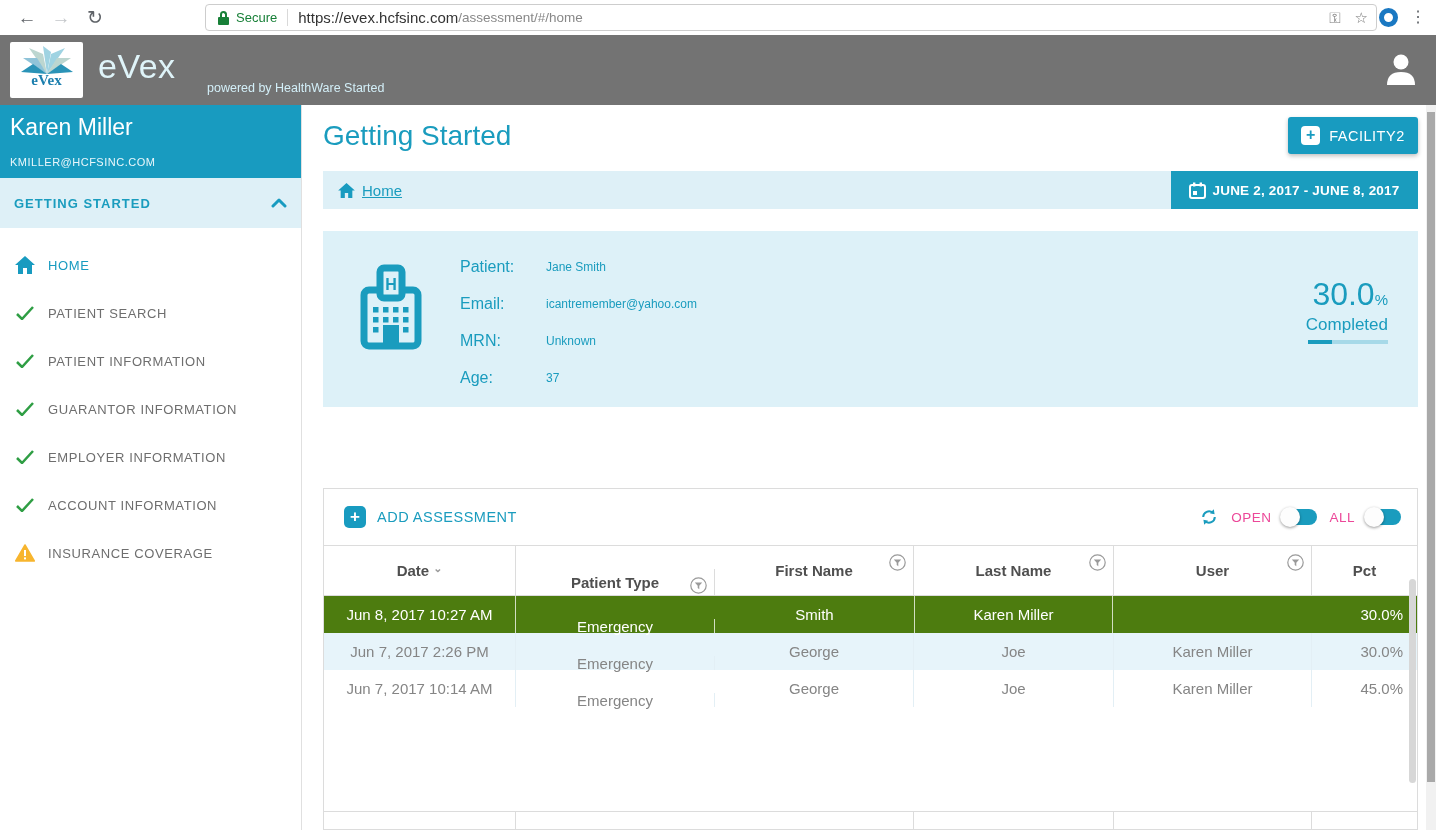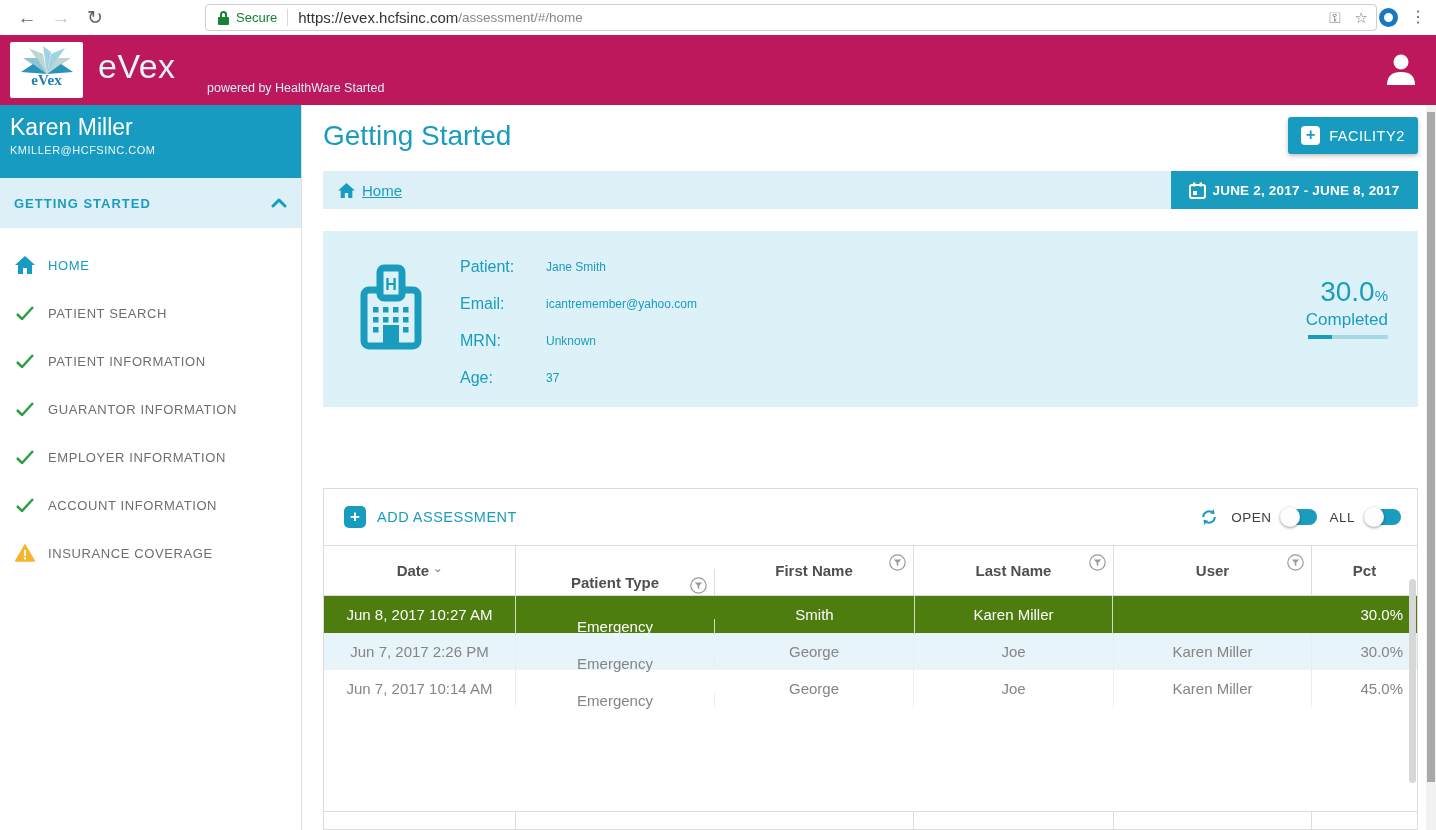--- a/index.html
+++ b/index.html
@@ -18,37 +18,37 @@
   .secure-label { color:#188038; font-size:13px; margin-right:10px; }
   .omni-sep { width:1px; height:17px; background:#d9d9d9; margin-right:10px; }
   .url-host { font-size:15px; color:#333; }
   .url-path { font-size:13.5px; color:#888; }
   .omni-right { margin-left:auto; display:flex; align-items:center; gap:14px; }
   .key-icon, .star-icon { color:#777; font-size:15px; cursor:pointer; }
   .ext-icon { position:absolute; right:38px; top:8px; width:19px; height:19px; border:5px solid #1a78c2; border-radius:50%; background:#fff; cursor:pointer; }
   .menu-dots { position:absolute; right:10px; top:6px; color:#5f6368; font-size:16px; letter-spacing:0; cursor:pointer; line-height:22px; }
 
   
-  .app-header { position:absolute; left:0; top:35px; width:1436px; height:70px; background:#be185d; }
+  .app-header { position:absolute; left:0; top:35px; width:1436px; height:70px; background:#737373; }
   .logo-box { position:absolute; left:10px; top:7px; width:73px; height:56px; background:#fff; border-radius:2px; display:flex; flex-direction:column; align-items:center; justify-content:flex-start; cursor:pointer; }
   .logo-burst { margin-top:2px; }
   .logo-word { font-family:"Liberation Serif", serif; font-weight:bold; font-size:15px; color:#1c7fae; margin-top:-6px; }
   .brand { position:absolute; left:98px; top:12px; font-size:34px; color:#dff4f9; letter-spacing:.5px; }
   .powered-by { position:absolute; left:207px; top:46px; font-size:12.5px; color:#d3eff8; }
   .user-icon { position:absolute; right:18px; top:17px; cursor:pointer; }
 
   
   .page-scrollbar { position:absolute; right:0; top:105px; width:10px; height:725px; background:#f1f1f1; }
   .page-scrollbar .thumb { position:absolute; left:1px; top:7px; width:8px; height:670px; background:#a9a9a9; }
 
   
   .sidebar { position:absolute; left:0; top:105px; width:302px; height:725px; background:#fff; border-right:1px solid #e0e0e0; }
   .user-block { height:73px; background:#189bc0; padding:9px 10px; }
   .user-name { color:#fff; font-size:23px; }
-  .user-email { color:#eaf7fb; font-size:11px; letter-spacing:.5px; margin-top:3px; }
+  .user-email { color:#eaf7fb; font-size:11px; letter-spacing:.5px; margin-top:15px; }
   .section-bar { height:50px; background:#def0f7; display:flex; align-items:center; padding:0 14px; cursor:pointer; }
   .section-label { color:#1a9cbe; font-size:13px; font-weight:bold; letter-spacing:1px; }
   .section-chevron { margin-left:auto; }
   .menu { padding-top:13px; }
   .menu-item { height:48px; display:flex; align-items:center; padding-left:14px; cursor:pointer; }
   .menu-item .mi-icon { width:22px; display:flex; justify-content:center; }
   .menu-item .mi-label { margin-left:12px; font-size:13px; color:#6e6e6e; letter-spacing:.6px; }
   .menu-item.active .mi-label { color:#189bc0; }
 
   
@@ -64,38 +64,38 @@
   .date-range { position:absolute; right:0; top:0; width:247px; height:38px; background:#1a9cbe; display:flex; align-items:center; justify-content:center; gap:6px; cursor:pointer; }
   .date-range .dr-label { color:#fff; font-size:13.5px; font-weight:bold; letter-spacing:.2px; }
 
   .patient-card { position:absolute; left:20px; top:126px; width:1095px; height:176px; background:#ddf1f8; }
   .hospital-wrap { position:absolute; left:34px; top:32px; }
   .pinfo { position:absolute; left:137px; top:17px; }
   .pinfo-row { display:flex; height:37px; align-items:center; }
   .pinfo-label { width:86px; color:#1a9cbe; font-size:16px; }
   .pinfo-value { color:#1a9cbe; font-size:12px; }
   .completion { position:absolute; right:30px; top:45px; width:110px; text-align:right; }
-  .comp-value { color:#1a9cbe; font-size:28px; }
+  .comp-value { color:#1a9cbe; font-size:32px; }
   .comp-unit { color:#1a9cbe; font-size:15px; }
   .comp-label { color:#1a9cbe; font-size:17px; margin-top:2px; }
   .comp-bar { margin-top:5px; margin-left:auto; width:80px; height:4px; background:#a6d9e8; }
   .comp-bar .fill { height:4px; background:#1a9cbe; }
 
   .search-row { position:absolute; left:20px; top:330px; width:1095px; height:26px; border-bottom:1px solid #d9d9d9; }
   .search-row input { border:none; outline:none; background:transparent; width:100%; font-size:15px; color:#1a9cbe; font-family:"Liberation Sans", sans-serif; }
   .search-row input::placeholder { color:#1a9cbe; opacity:1; }
 
   
   .table-card { position:absolute; left:20px; top:383px; width:1095px; height:342px; border:1px solid #dcdcdc; background:#fff; }
   .table-toolbar { height:56px; display:flex; align-items:center; padding:0 16px 0 20px; }
   .add-btn { display:flex; align-items:center; gap:11px; cursor:pointer; }
   .add-btn .plus-sq { width:22px; height:22px; background:#189bc0; border-radius:5px; color:#fff; font-size:17px; font-weight:bold; line-height:21px; text-align:center; }
   .add-btn .ab-label { color:#1a9cbe; font-size:14.5px; letter-spacing:.5px; }
   .toolbar-right { margin-left:auto; display:flex; align-items:center; gap:12px; }
-  .tr-label { color:#404040; font-size:13.5px; letter-spacing:.5px; }
+  .tr-label { color:#ec4899; font-size:13.5px; letter-spacing:.5px; }
   .toggle { position:relative; width:34px; height:16px; background:#1a9cbe; border-radius:8px; cursor:pointer; }
   .toggle .knob { position:absolute; left:-3px; top:-2px; width:20px; height:20px; background:#fdfdfd; border-radius:50%; box-shadow:0 1px 3px rgba(0,0,0,.4); }
   .refresh-icon { cursor:pointer; display:flex; }
 
   .grid-header { height:51px; border-top:1px solid #dcdcdc; border-bottom:1px solid #dcdcdc; display:flex; }
   .gh-cell { position:relative; display:flex; align-items:center; justify-content:center; gap:4px; border-right:1px solid #dcdcdc; color:#4f4f4f; font-size:15px; font-weight:bold; }
   .gh-cell:last-child { border-right:none; }
   .sort-caret { color:#9a9a9a; font-size:11px; margin-top:-4px; }
   .filter-ico { position:absolute; right:7px; top:8px; cursor:pointer; }
 

